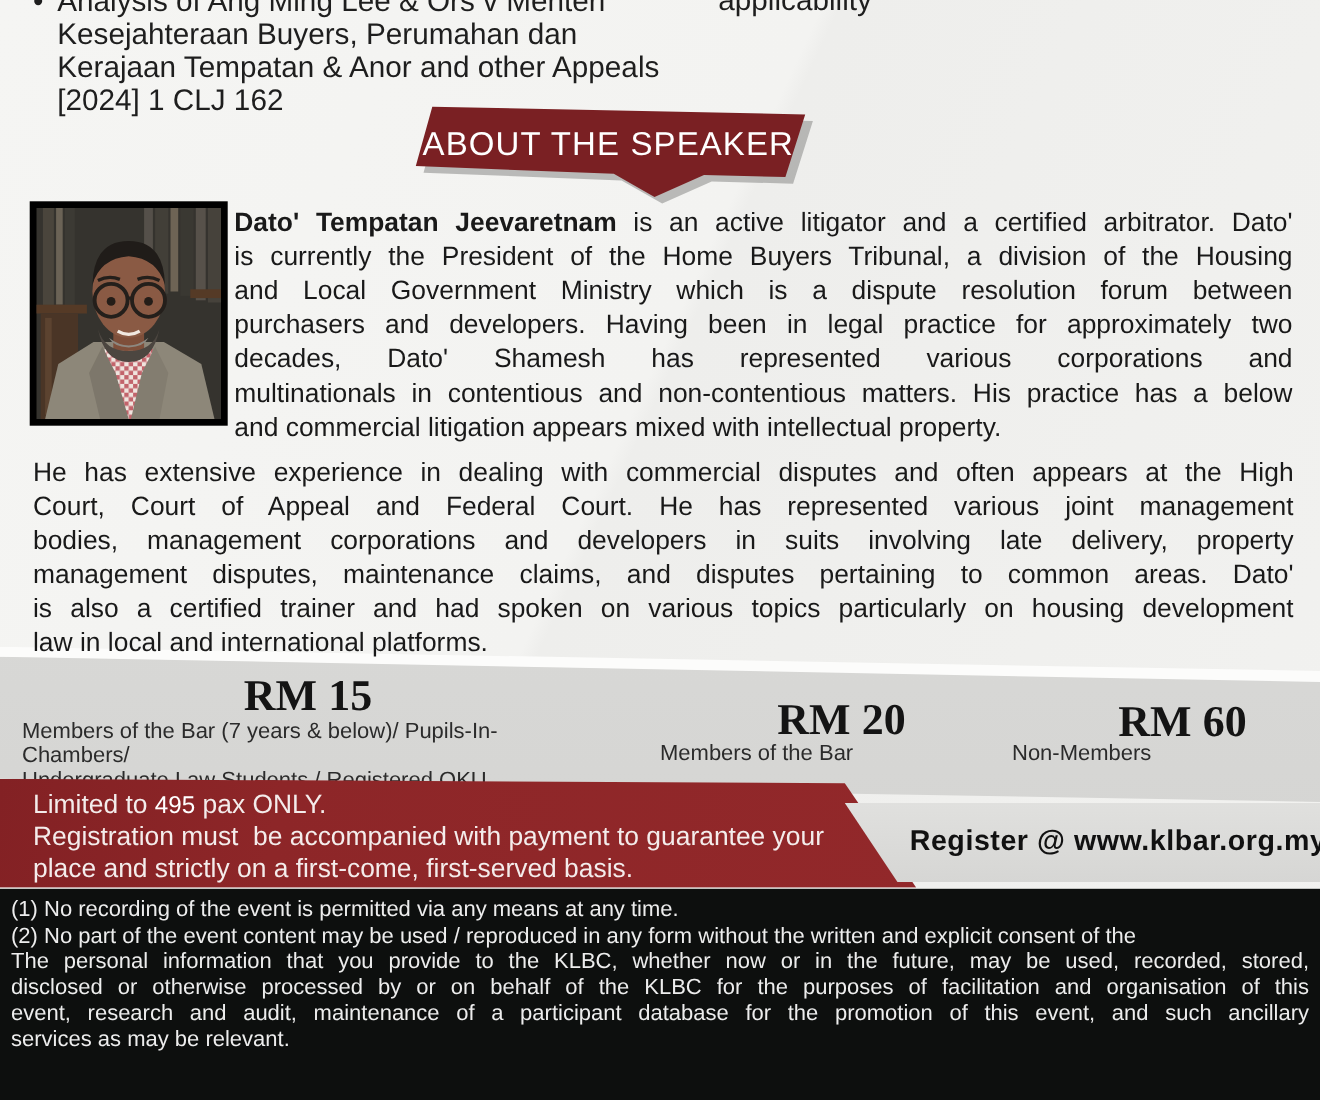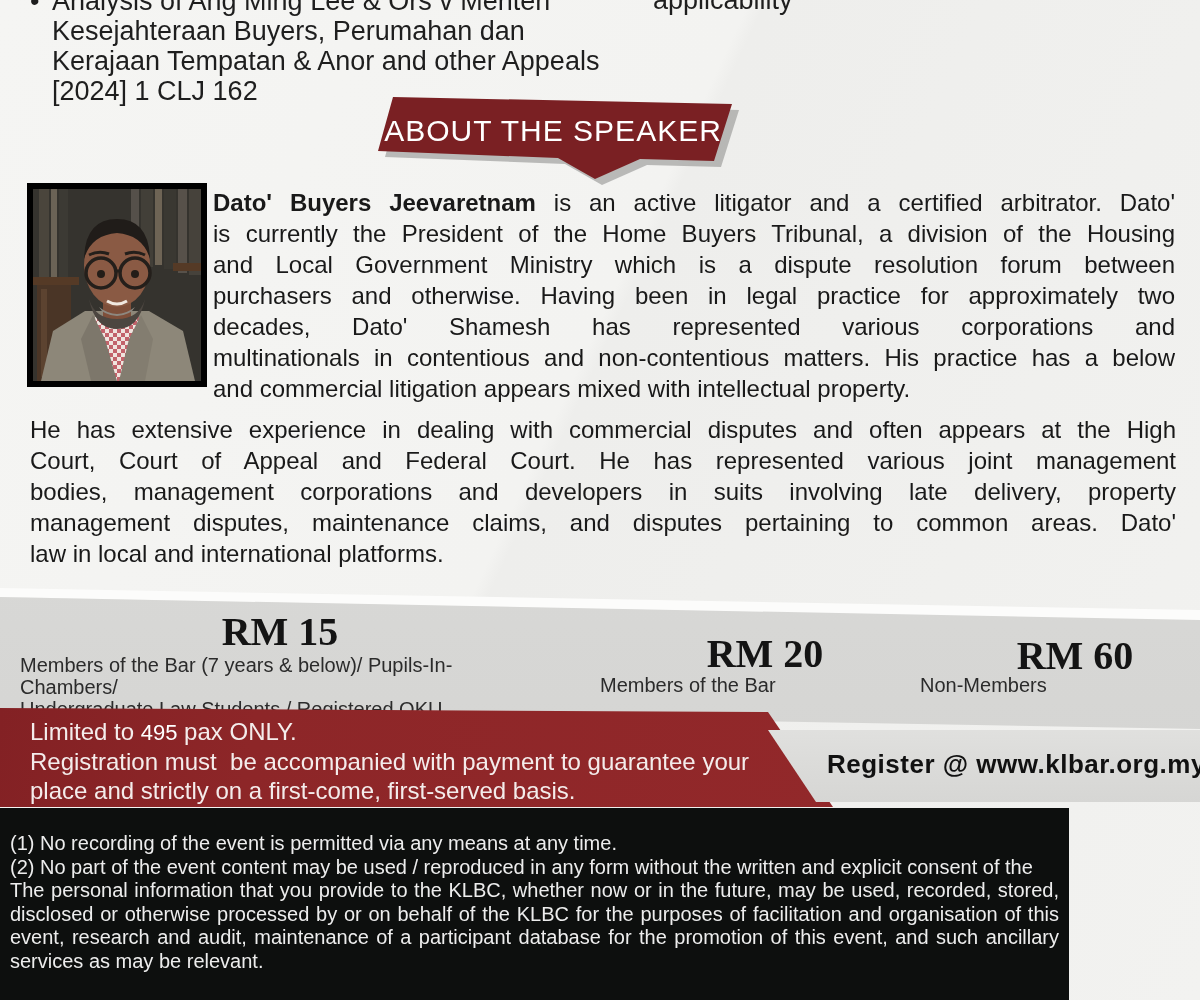--- a/index.html
+++ b/index.html
@@ -55,22 +55,22 @@
   .pax{font-weight:normal;font-size:22px;color:#ffffff;}
 
   
   .register-band{position:absolute;left:765px;top:730px;width:435px;height:72px;
     clip-path:polygon(3px 0,435px 0,435px 72px,51px 72px);
     background:linear-gradient(180deg,#e0e0de,#d6d6d4);}
   .register-band span{position:absolute;left:62px;top:19px;width:365px;text-align:center;
     font-weight:bold;font-size:26px;letter-spacing:.5px;color:#111;white-space:nowrap;}
 
   
-  .terms{position:absolute;left:0;top:808px;width:1069px;height:192px;background:var(--black-sec);
-    color:#ededed;font-size:20px;line-height:23.5px;padding:24px 10px 0 10px;}
+  .terms{position:absolute;left:0;top:808px;width:1200px;height:192px;background:var(--black-sec);
+    color:#ededed;font-size:20px;line-height:23.5px;padding:8px 10px 0 10px;}
   .terms .para > div{text-align:justify;text-align-last:justify;max-height:24px;overflow:hidden;}
   .terms .para > div:last-child{text-align-last:left;}
 </style>
 </head>
 <body>
 
 <div class="page">
 
   <div class="top-bullet">
     <span class="dot">•</span>
@@ -135,37 +135,38 @@
         <circle cx="68" cy="85" r="4" fill="#241d18"></circle>
         <circle cx="102" cy="85" r="4" fill="#241d18"></circle>
         <path d="M56,66 Q66,61 76,65" stroke="#241f1b" stroke-width="3" fill="none"></path>
         <path d="M92,65 Q102,61 112,66" stroke="#241f1b" stroke-width="3" fill="none"></path>
       </g>
     </svg>
   </div>
 
   <div class="bio1">
     <div class="jline">
-      <span class="bold">Dato' Buyers Jeevaretnam</span><span> is an active litigator and a certified arbitrator. Dato'</span>
+      <span class="bold">Dato' Tempatan Jeevaretnam</span><span> is an active litigator and a certified arbitrator. Dato'</span>
     </div>
     <div class="just">
         <div>is currently the President of the Home Buyers Tribunal, a division of the Housing</div>
         <div>and Local Government Ministry which is a dispute resolution forum between</div>
-        <div>purchasers and otherwise. Having been in legal practice for approximately two</div>
+        <div>purchasers and developers. Having been in legal practice for approximately two</div>
         <div>decades, Dato' Shamesh has represented various corporations and</div>
         <div>multinationals in contentious and non-contentious matters. His practice has a below</div>
         <div>and commercial litigation appears mixed with intellectual property.</div>
       </div>
   </div>
 
   <div class="bio2 just">
       <div>He has extensive experience in dealing with commercial disputes and often appears at the High</div>
       <div>Court, Court of Appeal and Federal Court. He has represented various joint management</div>
       <div>bodies, management corporations and developers in suits involving late delivery, property</div>
       <div>management disputes, maintenance claims, and disputes pertaining to common areas. Dato'</div>
+      <div>is also a certified trainer and had spoken on various topics particularly on housing development</div>
       <div>law in local and international platforms.</div>
     </div>
 
   <div class="tier-price" style="left:20px;top:608px;width:520px;">RM 15</div>
   <div class="tier-desc center-lines" style="left:20px;top:654px;width:520px;">
       <div>Members of the Bar (7 years &amp; below)/ Pupils-In-Chambers/</div>
       <div>Undergraduate Law Students / Registered OKU</div>
     </div>
 
   <div class="tier-price" style="left:600px;top:630px;width:330px;">RM 20</div>

